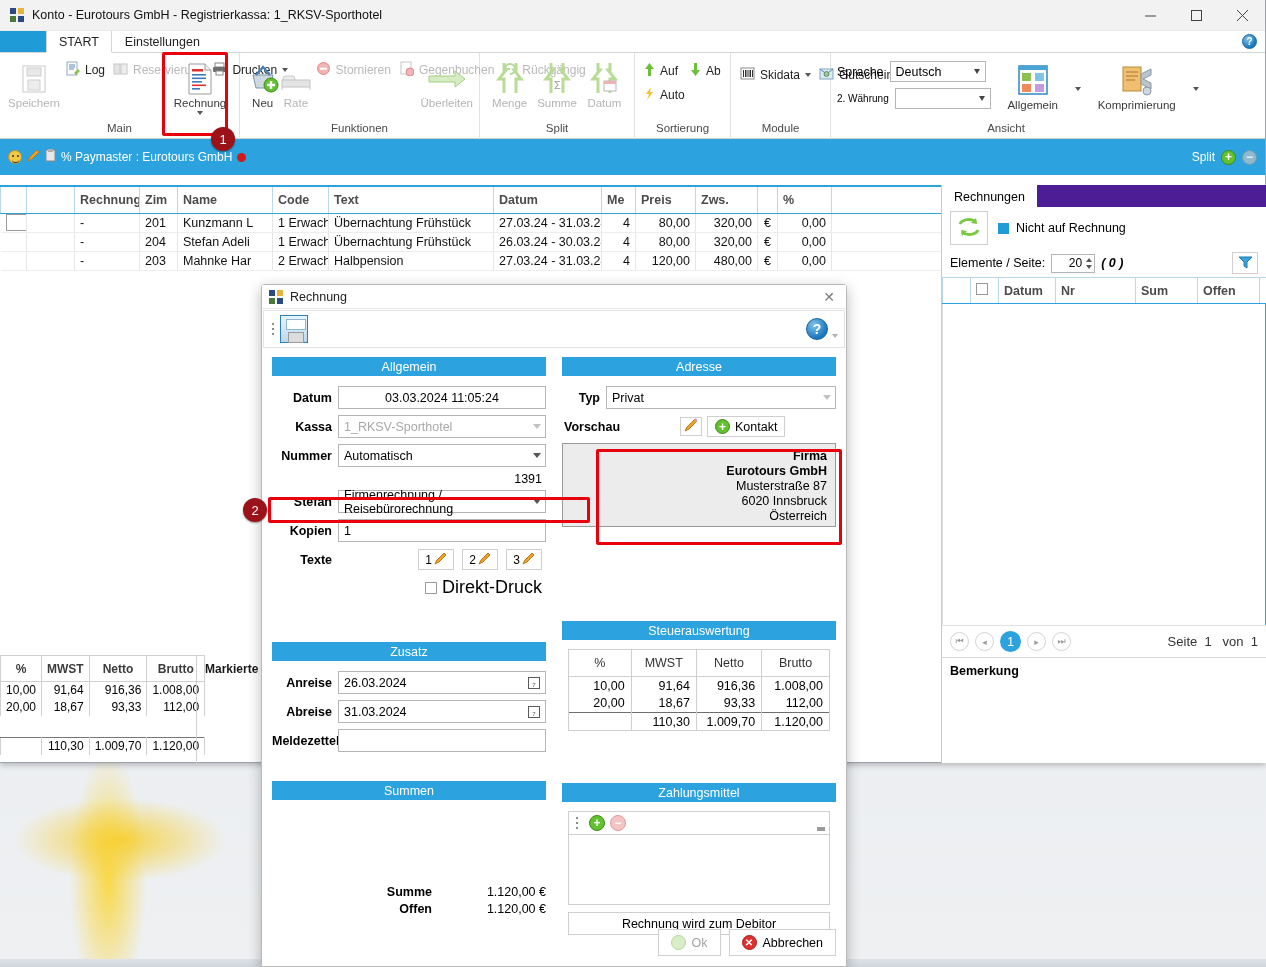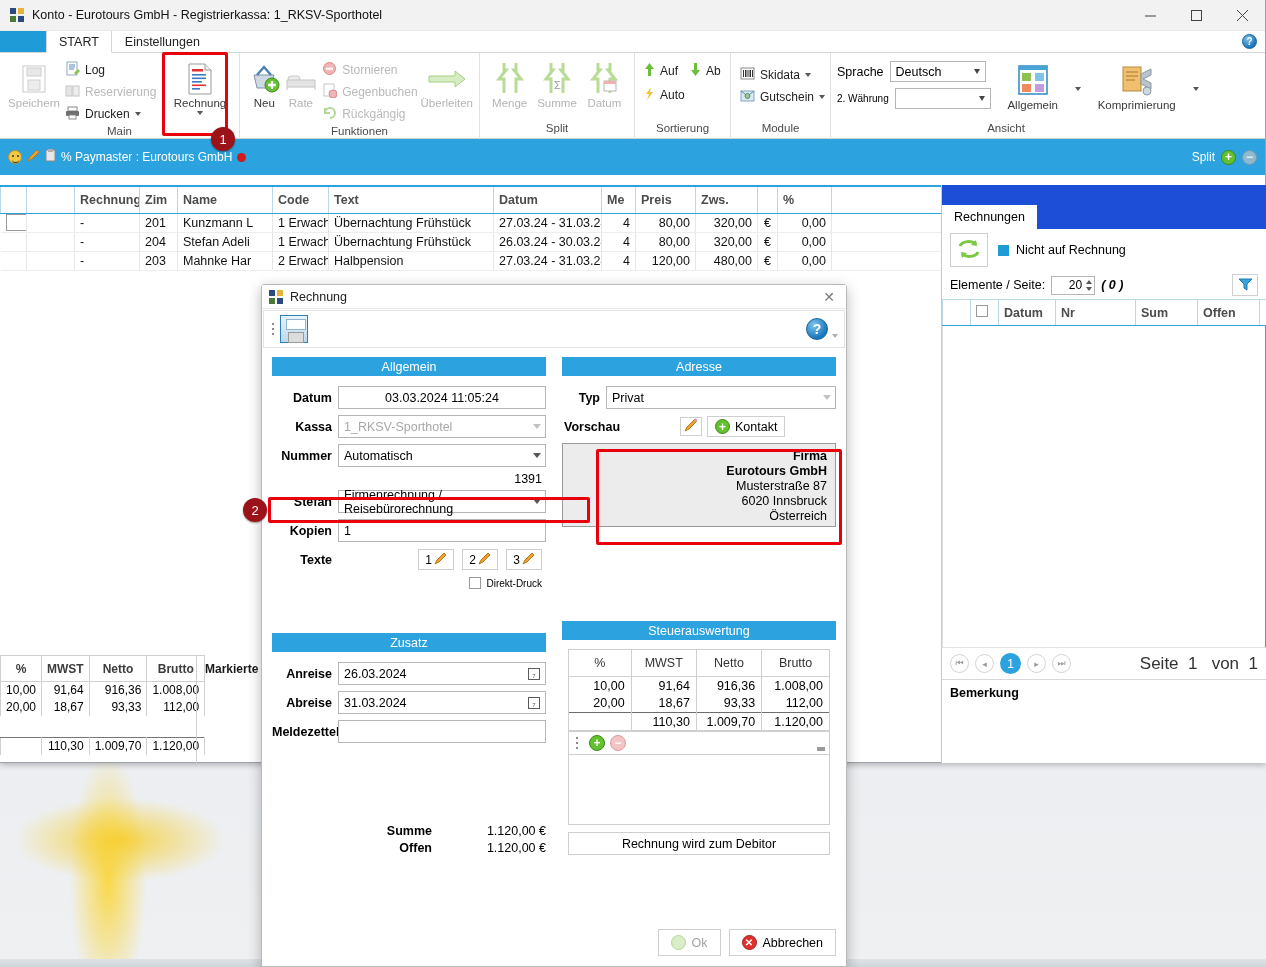--- a/index.html
+++ b/index.html
@@ -86,21 +86,21 @@
   .rgroup:last-child{border-right:none;}
   .rgroup .gbody { flex:1; display:flex; align-items:flex-start; padding:4px 6px 0 6px; }
   .rgroup .gtitle { height:18px; text-align:center; font-size:11.5px; color:#4a4a4a; line-height:14px;}
 
   .bigbtn{
     width:56px; display:flex;flex-direction:column;align-items:center;
     padding-top:4px; font-size:11.5px;color:#3a3a3a; text-align:center;
   }
   .bigbtn.dis{color:#b4b4b4;}
   .bigbtn .ico{height:36px;display:flex;align-items:center;justify-content:center;}
-  .smallcol{display:flex;flex-direction:column;gap:2px;padding-top:3px;}
+  .smallcol{display:flex;flex-direction:row;gap:2px;padding-top:3px;}
   .smallbtn{display:flex;align-items:center;gap:5px;font-size:12px;color:#222;height:20px;padding:0 3px;}
   .smallbtn.dis{color:#b9b9b9;}
   .caret{width:0;height:0;border-left:3.5px solid transparent;border-right:3.5px solid transparent;border-top:4px solid #555;}
 
   
   .redbox{ position:absolute; border:3px solid #e8000d; border-radius:2px; pointer-events:none; z-index:60;}
   .badge{
     position:absolute; width:24px;height:24px;border-radius:50%;
     background:#9b1218;color:#fff;font-size:13px;display:flex;align-items:center;justify-content:center;
     z-index:61; box-shadow:0 1px 2px rgba(0,0,0,.4);
@@ -146,41 +146,41 @@
 
   #markierte{position:absolute;left:196px;top:655px;width:745px;height:108px;border-left:1px solid #d0d0d0;}
   #markierte .hdr{font-size:12px;font-weight:bold;padding:7px 8px 0 8px;color:#1a1a1a;}
   #summeline{position:absolute;right:60px;top:661px;font-size:12.5px;color:#2b7dc4;text-align:right;}
   #offenline{position:absolute;right:60px;top:678px;font-size:12.5px;color:#e03030;text-align:right;}
   .moneylbl{display:inline-block;width:60px;text-align:right;}
   .moneyval{display:inline-block;width:64px;text-align:right;}
 
   
   #rightpanel{position:absolute;left:941px;top:185px;width:325px;height:578px;background:#fff;border-left:1px solid #c9c9c9;}
-  #rp-tabstrip{height:44px;background:#1d4ed8;display:flex;align-items:flex-end;}
+  #rp-tabstrip{height:22px;background:#4c1d95;display:flex;align-items:flex-start;}
   #rp-tabstrip .tab{background:#fff;height:24px;padding:0 12px;display:flex;align-items:center;font-size:12.5px;}
   #rp-toolbar{height:42px;display:flex;align-items:center;padding:4px 8px;gap:10px;}
   .refreshbtn{width:38px;height:34px;border:1px solid #cfcfcf;background:#fff;display:flex;align-items:center;justify-content:center;}
   .bluesq{width:11px;height:11px;background:#1f9bd7;}
   #rp-row2{height:28px;display:flex;align-items:center;padding:0 8px;gap:6px;font-size:12.5px;}
   .spin{width:44px;height:19px;border:1px solid #b5b5b5;background:#fff;display:flex;align-items:center;justify-content:flex-end;padding-right:12px;font-size:12px;position:relative;}
   .spin .ar{position:absolute;right:2px;width:0;height:0;border-left:3px solid transparent;border-right:3px solid transparent;}
   .spin .up{top:3px;border-bottom:4px solid #555;}
   .spin .dn{bottom:3px;border-top:4px solid #555;}
   .funnel{margin-left:auto;width:26px;height:22px;border:1px solid #cfcfcf;display:flex;align-items:center;justify-content:center;}
   table.rgrid{border-collapse:collapse;width:325px;table-layout:fixed;}
   table.rgrid th{
     border:1px solid #b9d8e8;border-bottom:1px solid #2ca3de;height:26px;
     font-size:12.5px;color:#4c4c4c;font-weight:bold;text-align:left;padding:0 5px;position:relative;
   }
   #rp-empty{height:321px;border-left:1px solid #e0e0e0;border-right:1px solid #2ca3de;background:#fff;}
   #rp-pager{height:32px;display:flex;align-items:center;padding:0 8px;gap:6px;border-top:1px solid #e3e3e3;}
   .pgbtn{width:19px;height:19px;border-radius:50%;border:1px solid #d4d4d4;color:#9a9a9a;font-size:9px;display:flex;align-items:center;justify-content:center;}
   .pgcur{width:21px;height:21px;border-radius:50%;background:#2ca3de;color:#fff;font-size:12px;display:flex;align-items:center;justify-content:center;}
-  #rp-pagetxt{margin-left:auto;font-size:17px;color:#333;}
+  #rp-pagetxt{margin-left:auto;font-size:13px;color:#333;}
   #rp-bemerk{border-top:1px solid #d8d8d8;padding:6px 8px;font-size:12.5px;font-weight:bold;}
 
   
   #dlg{
     position:absolute;left:261px;top:284px;width:586px;height:683px;
     background:#fff;border:1px solid #b9b9b9;
     box-shadow:0 4px 14px rgba(0,0,0,.28); z-index:50;
     border-radius:3px 3px 0 0;
   }
   #dlg-title{height:24px;display:flex;align-items:center;background:#fff;border-bottom:1px solid #e7e7e7;}
@@ -209,21 +209,21 @@
   .finput .dd.dis{border-top-color:#c2c2c2;}
   .pencil{width:22px;height:19px;border:1px solid #cfcfcf;background:#fff;display:flex;align-items:center;justify-content:center;}
   .kontaktbtn{height:21px;border:1px solid #cfcfcf;background:#fff;display:flex;align-items:center;gap:5px;padding:0 7px;font-size:12.5px;}
   .addrbox{
     height:84px;border:1px solid #9a9a9a;background:#ececec;
     padding:5px 8px;text-align:right;font-size:12.5px;line-height:15px;
   }
   .addrbox .b{font-weight:bold;}
   .numtxt{text-align:right;font-size:12.5px;padding-right:4px;margin-bottom:3px;}
   .textebtn{width:36px;height:21px;border:1px solid #cfcfcf;background:#fff;display:flex;align-items:center;justify-content:center;gap:2px;font-size:12px;}
-  .chkrow{display:flex;align-items:center;justify-content:flex-end;gap:5px;font-size:10px;margin-top:5px;padding-right:4px;}
+  .chkrow{display:flex;align-items:center;justify-content:flex-end;gap:5px;font-size:18px;margin-top:5px;padding-right:4px;}
   .chk{width:12px;height:12px;border:1px solid #9a9a9a;background:#fff;}
   .calic{position:absolute;right:5px;width:12px;height:12px;border:1px solid #5a5a5a;font-size:6px;color:#5a5a5a;display:flex;align-items:flex-end;justify-content:center;}
 
   table.dtax{border-collapse:collapse;width:100%;}
   table.dtax th{border:1px solid #cfcfcf;height:27px;font-size:12.5px;font-weight:normal;color:#333;text-align:center;}
   table.dtax td{border-left:1px solid #cfcfcf;border-right:1px solid #cfcfcf;height:18px;font-size:12.5px;text-align:right;padding:0 6px;}
   table.dtax tr.total td{border-top:1px solid #6e6e6e;border-bottom:1px solid #cfcfcf;}
 
   .zmtoolbar{height:24px;border:1px solid #cfcfcf;display:flex;align-items:center;padding:0 5px;gap:5px;position:relative;}
   .zmtoolbar .dd{position:absolute;right:4px;bottom:3px;width:8px;height:0;border-top:4px solid #9a9a9a;}
@@ -905,20 +905,21 @@
         <span class="finput">
           <span>31.03.2024</span>
           <span class="calic">7</span>
         </span>
       </div>
       <div class="frow">
         <span class="flabel" style="width:66px">Meldezettel</span>
         <span class="finput"></span>
       </div>
 
+      <div class="sechdr" style="margin-top:28px">Summen</div>
       <div style="height:76px"></div>
       <div class="sumrow">
         <span class="k">Summe</span>
         <span class="v">1.120,00 €</span>
       </div>
       <div class="sumrow">
         <span class="k">Offen</span>
         <span class="v">1.120,00 €</span>
       </div>
     </div>
@@ -990,20 +991,21 @@
             <tr class="total">
               <td></td>
               <td>110,30</td>
               <td>1.009,70</td>
               <td>1.120,00</td>
             </tr>
           </tbody>
         </table>
       </div>
 
+      <div class="sechdr" style="margin-top:52px">Zahlungsmittel</div>
       <div style="padding:0 6px;">
         <div class="zmtoolbar">
           <span class="gripdots">
               <i></i>
               <i></i>
               <i></i>
             </span>
           <span class="greenplus" style="width:16px;height:16px;">+</span>
           <span style="width:16px;height:16px;border-radius:50%;background:#f3c4c4;border:1px solid #dd9a9a;display:flex;align-items:center;justify-content:center;color:#fff;font-weight:bold;font-size:12px;">−</span>
           <span class="dd"></span>

